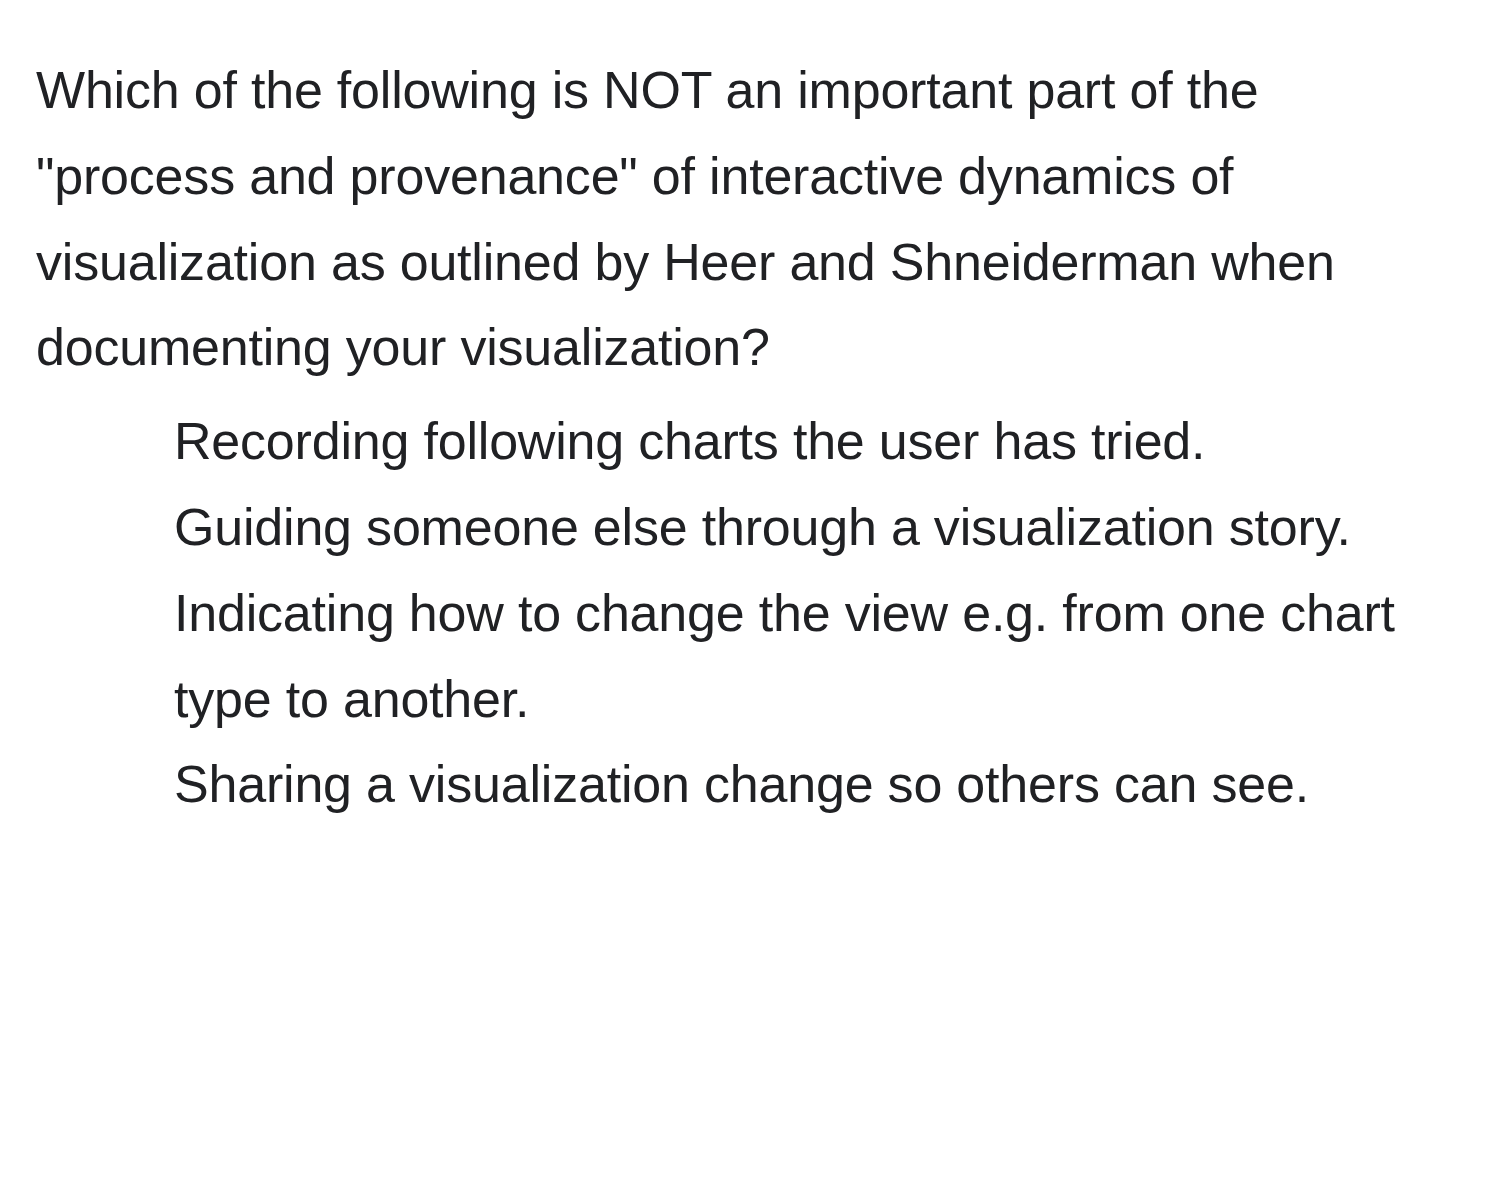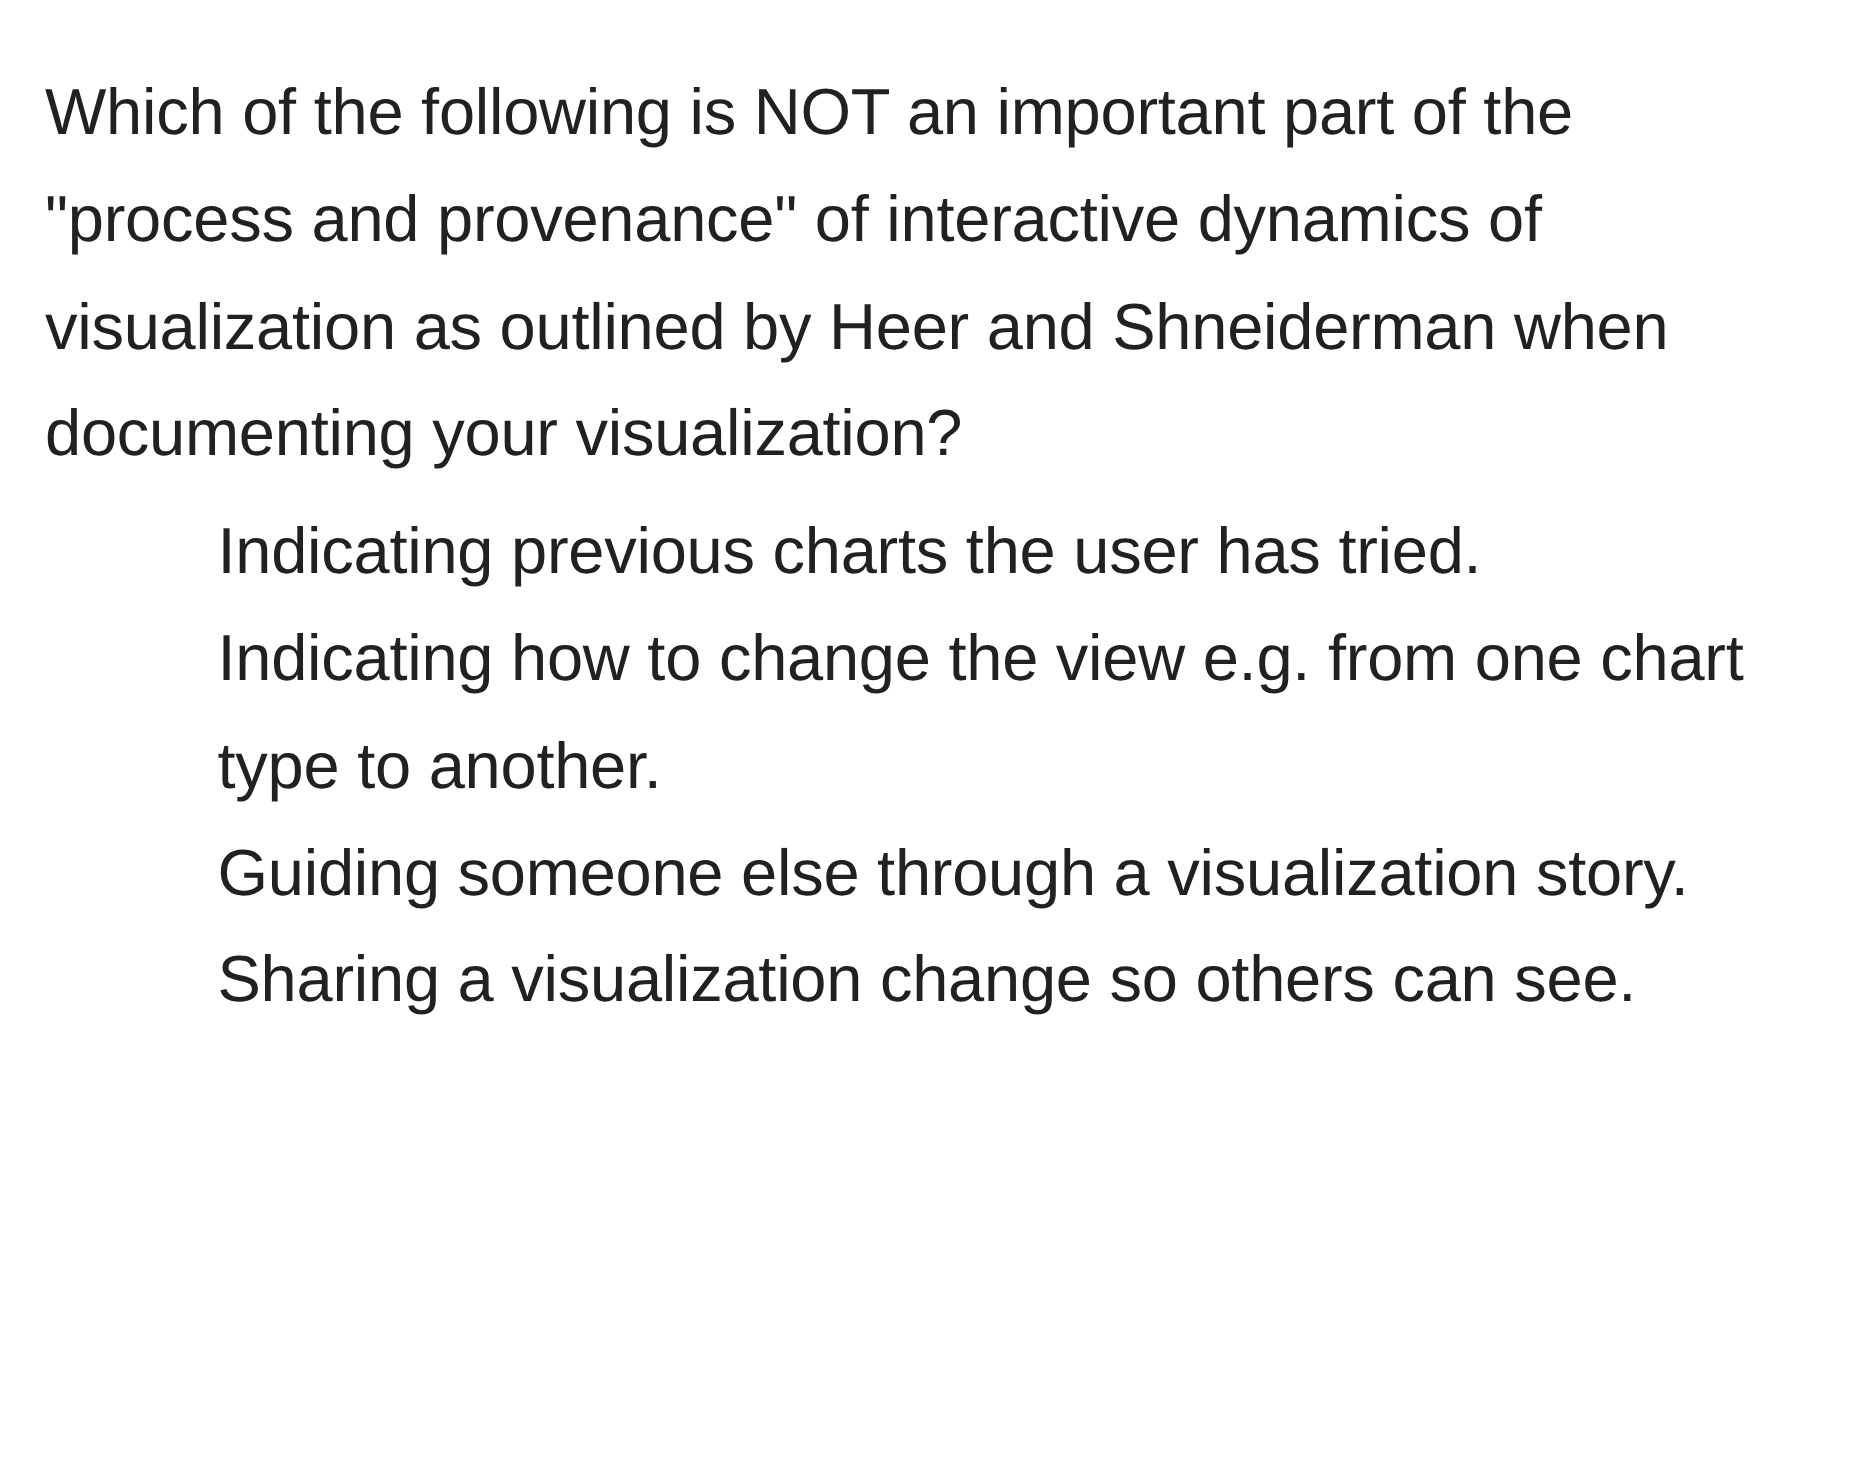--- a/index.html
+++ b/index.html
@@ -36,18 +36,18 @@
     color: #202124;
     margin-bottom: 0;
   }
 </style>
 </head>
 <body>
 
 <div class="page">
   <div class="question-stem">Which of the following is NOT an important part of the "process and provenance" of interactive dynamics of visualization as outlined by Heer and Shneiderman when documenting your visualization?</div>
   <div class="options">
-    <div class="option">Indicating previous charts the user has tried.</div>
+    <div class="option">Recording following charts the user has tried.</div>
+    <div class="option">Guiding someone else through a visualization story.</div>
     <div class="option">Indicating how to change the view e.g. from one chart type to another.</div>
-    <div class="option">Guiding someone else through a visualization story.</div>
     <div class="option">Sharing a visualization change so others can see.</div>
   </div>
 </div>
 
 </body></html>

